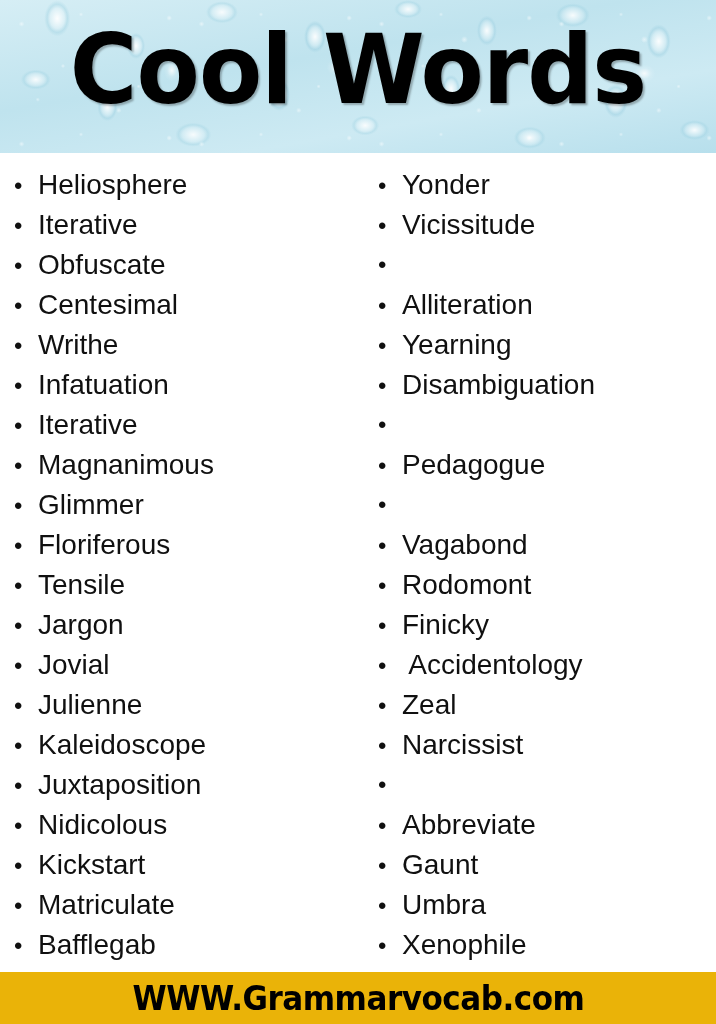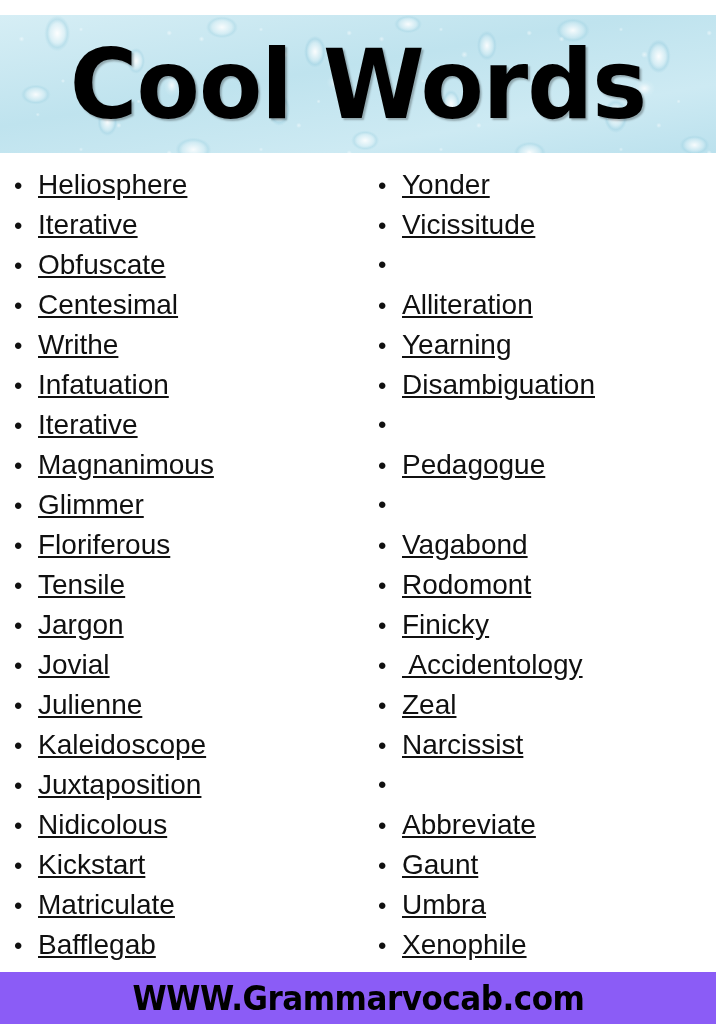--- a/index.html
+++ b/index.html
@@ -11,21 +11,21 @@
     width: 716px;
     height: 1024px;
     font-family: "Liberation Sans", sans-serif;
     overflow: hidden;
     position: relative;
   }
 
   
   .header-banner {
     position: absolute;
-    top: 15px;
+    top: 0;
     left: 0;
     width: 716px;
     height: 153px;
     overflow: hidden;
     background: #cfeaf2;
   }
   .header-texture {
     position: absolute;
     inset: 0;
     background-color: #c8e7f0;
@@ -122,31 +122,30 @@
     width: 24px;
     flex: 0 0 24px;
     font-size: 24px;
     line-height: 40px;
     color: #101010;
     text-align: left;
   }
   .word-label {
     white-space: pre;
     letter-spacing: 0px;
-    text-decoration: underline;
   }
 
   
   .footer-band {
     position: absolute;
     left: 0;
     bottom: 0;
     width: 716px;
     height: 52px;
-    background: #8b5cf6;
+    background: #eab308;
     display: flex;
     align-items: center;
     justify-content: center;
   }
   .footer-text {
     font-family: "DejaVu Sans", sans-serif;
     font-weight: 700;
     font-size: 33px;
     color: #000000;
     letter-spacing: -0.5px;

